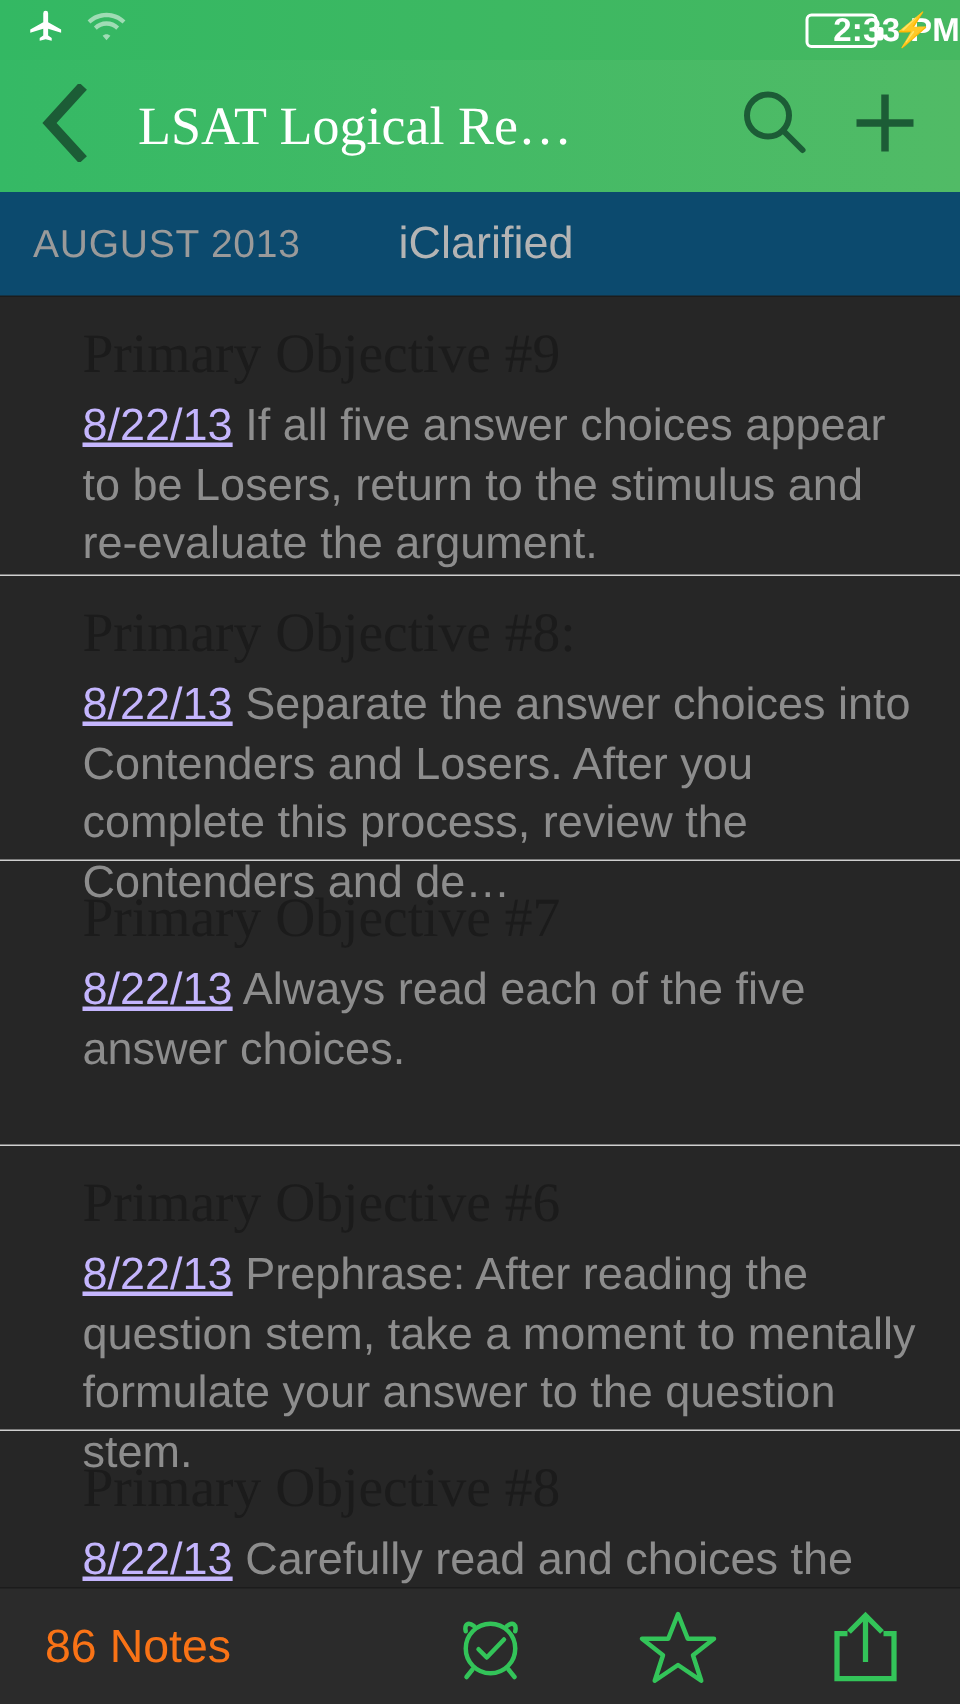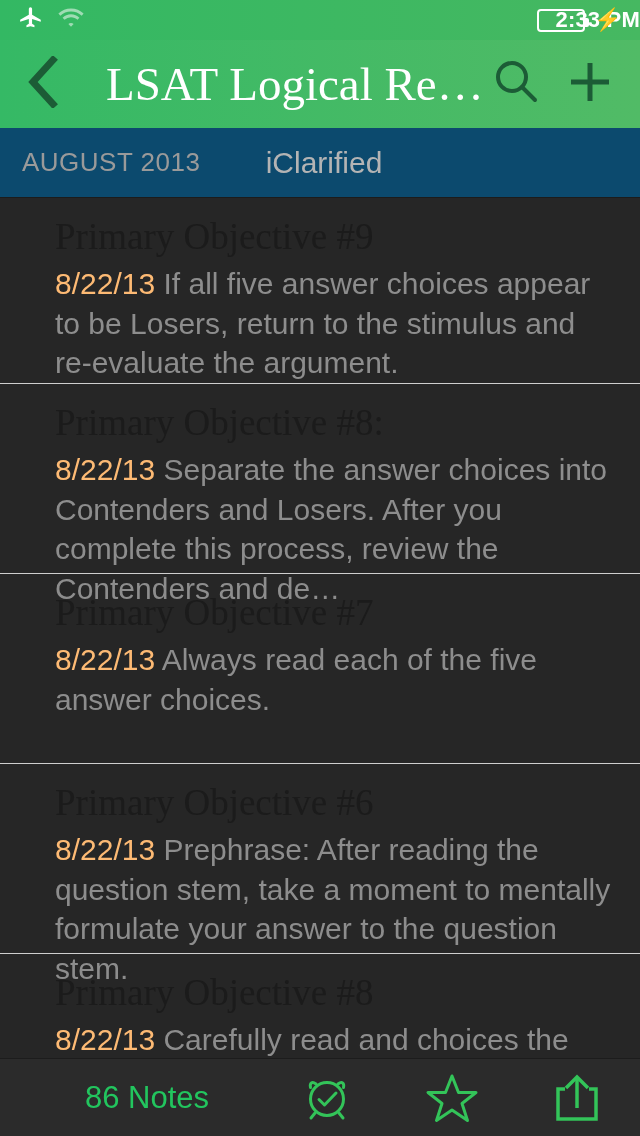--- a/index.html
+++ b/index.html
@@ -38,21 +38,21 @@
 
   
   .navbar{
     position:absolute; top:40px; left:0; width:640px; height:88px;
     background:linear-gradient(to right,#35b965,#51bb66);
     display:flex; align-items:center; padding:0 22px;
     z-index:5;
   }
   .nav-title{
     flex:1; font-family:"Liberation Serif", serif;
-    font-size:47px; color:#ffffff; margin-left:44px;
+    font-size:36px; color:#ffffff; margin-left:30px;
     white-space:nowrap; overflow:hidden;
   }
   .nav-btn{ display:flex; align-items:center; justify-content:center; cursor:pointer; }
   .nav-icon-search{ width:56px; height:56px; }
   .nav-icon-plus{ width:56px; height:56px; margin-left:18px; }
   .nav-icon-back{ width:40px; height:56px; }
 
   
   .metabar{
     position:absolute; top:128px; left:0; width:640px; height:70px;
@@ -80,33 +80,33 @@
   .note:last-child{ border-bottom:none; }
   .note-title{
     font-family:"Liberation Serif", serif;
     font-size:37px; color:#1b1b1b; line-height:1.25;
     margin-bottom:4px; white-space:nowrap; overflow:hidden;
   }
   .note-body{
     font-size:30px; line-height:1.32; color:#8d8d8d;
     padding-right:14px;
   }
-  .note-date{ color:#fdba74; }
+  .note-date{ color:#c4b5fd;text-decoration:underline; }
   .note-h1{ height:186px; }
   .note-h2{ height:190px; }
   .note-h3{ height:190px; }
   .note-h4{ height:190px; }
 
   
   .toolbar{
     position:absolute; bottom:0; left:0; width:640px; height:78px;
     background:#2b2b2b; border-top:1px solid #1c1c1c;
     display:flex; align-items:center; z-index:6;
   }
-  .tb-count{ font-size:31px; color:#22c55e; padding-left:30px; width:264px;text-align:center; }
+  .tb-count{ font-size:31px; color:#f97316; padding-left:30px; width:264px; }
   .tb-btn{ flex:1; display:flex; align-items:center; justify-content:center; cursor:pointer; height:100%; }
   .tb-btn svg{ display:block; }
 </style>
 </head>
 <body>
 
 <div id="screen">
 
   <div class="statusbar">
     <div class="sb-left">

